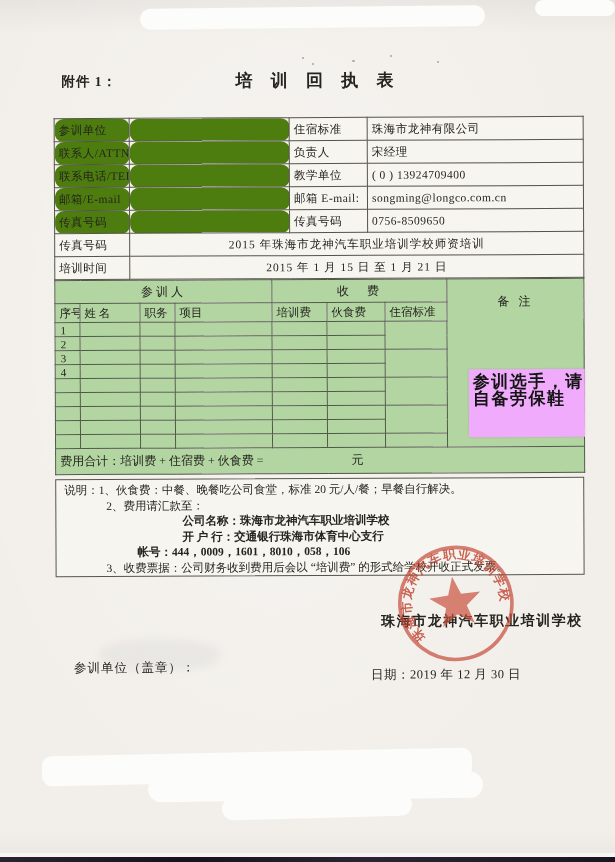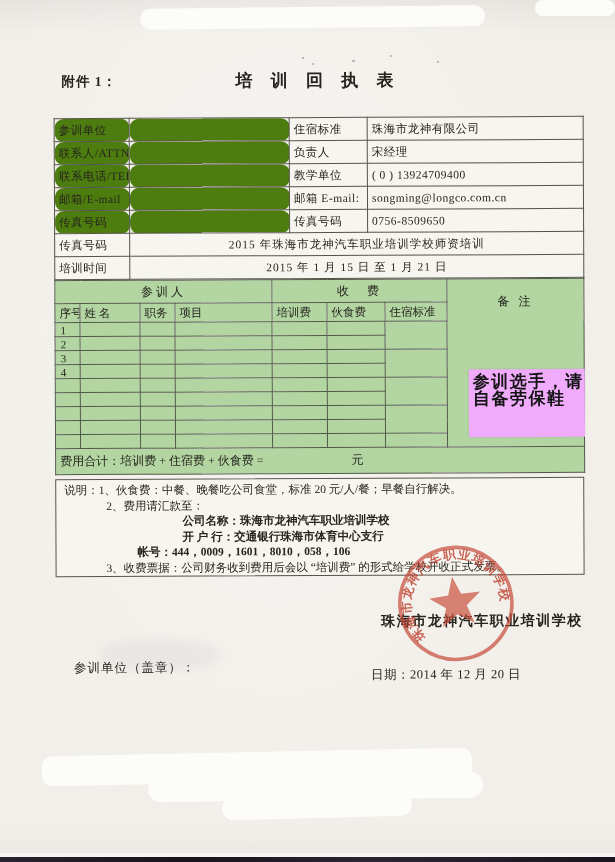--- a/index.html
+++ b/index.html
@@ -273,21 +273,21 @@
     <div class="nl2">2、费用请汇款至：</div>
     <div class="nl3">公司名称：珠海市龙神汽车职业培训学校</div>
     <div class="nl4">开 户 行：交通银行珠海市体育中心支行</div>
     <div class="nl5">帐号：444，0009，1601，8010，058，106</div>
     <div class="nl6">3、收费票据：公司财务收到费用后会以 “培训费” 的形式给学校开收正式发票。</div>
   </div>
 
   <div class="footer">
     <span class="f-stamp">参训单位（盖章）：</span>
     <span class="f-school">珠海市龙神汽车职业培训学校</span>
-    <span class="f-date">日期：2014 年 12 月 20 日</span>
+    <span class="f-date">日期：2019 年 12 月 30 日</span>
   </div>
 
   <svg class="seal" viewBox="0 0 140 150" style="transform:rotate(-8deg);opacity:.82;">
     <circle cx="70" cy="76" r="56" fill="none" stroke="#c64a38" stroke-width="3.6" opacity=".85"></circle>
     <polygon points="70,49 76.5,67.1 95.7,67.7 80.5,79.4 85.9,97.8 70,87 54.1,97.8 59.5,79.4 44.3,67.7 63.5,67.1" fill="#c9503c" opacity=".85"></polygon>
     <path id="sealArc" d="M 35.5 104.9 A 45 45 0 1 1 104.5 104.9" fill="none"></path>
     <text font-size="12.5" fill="#bf4433" font-weight="bold" letter-spacing="1">
       <textPath href="#sealArc" xlink:href="#sealArc" startOffset="0" textLength="178" lengthAdjust="spacingAndGlyphs">珠海市龙神汽车职业培训学校</textPath>
     </text>
   </svg>

